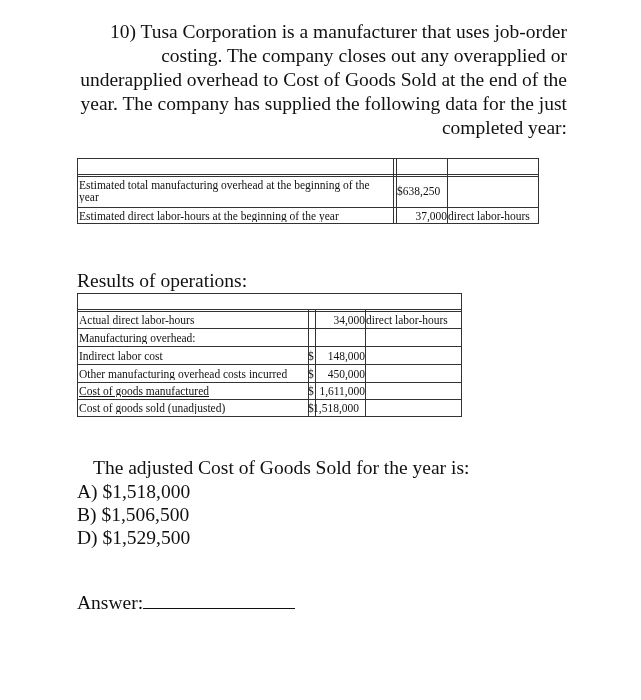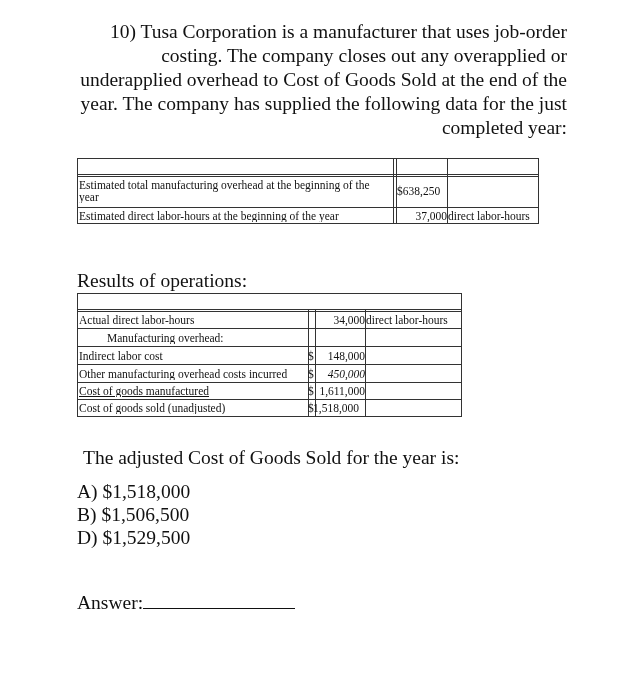--- a/index.html
+++ b/index.html
@@ -20,21 +20,21 @@
       font-size: 11.5px; line-height: 12px; white-space: nowrap; overflow: hidden;
     }
     .hline { position: absolute; height: 1px; background: #333; }
     .vline { position: absolute; width: 1px; background: #333; }
     .results-heading {
       position: absolute; left: 77px; top: 270px;
       font-size: 19.5px; line-height: 22px; margin: 0;
     }
     .prompt {
       position: absolute; left: 77px; top: 441px;
-      font-size: 19.5px; line-height: 22px; margin: 6px;
+      font-size: 19.5px; line-height: 22px; margin: 16px;
     }
     .options { position: absolute; left: 77px; top: 480px; margin: 0; padding: 0; list-style: none; }
     .options li { font-size: 19.5px; line-height: 23px; }
     .answer {
       position: absolute; left: 77px; top: 590px; font-size: 19.5px; line-height: 22px;
     }
     .answer .blank {
       display: inline-block; width: 152px; border-bottom: 1px solid #111; height: 18px; vertical-align: baseline;
     }
     .right { text-align: right; }
@@ -80,35 +80,35 @@
   <div class="vline" style="left:238px;top:17px;height:107px;"></div>
   <div class="vline" style="left:288px;top:17px;height:107px;"></div>
 
   <div>
     <div class="cell" style="left:2px;top:21px;width:228px;">Actual direct labor-hours</div>
     <div class="cell" style="left:231px;top:21px;width:7px;"></div>
     <div class="cell right" style="left:239px;top:21px;width:49px;">34,000</div>
     <div class="cell" style="left:289px;top:21px;width:96px;">direct labor-hours</div>
   </div>
   <div>
-    <div class="cell" style="left:2px;top:39px;width:228px;padding-left:28px;">Manufacturing overhead:</div>
+    <div class="cell" style="left:2px;top:39px;width:228px;">Manufacturing overhead:</div>
     <div class="cell" style="left:231px;top:39px;width:7px;"></div>
     <div class="cell right" style="left:239px;top:39px;width:49px;"></div>
     <div class="cell" style="left:289px;top:39px;width:96px;"></div>
   </div>
   <div>
     <div class="cell" style="left:2px;top:57px;width:228px;">Indirect labor cost</div>
     <div class="cell" style="left:231px;top:57px;width:7px;">$</div>
     <div class="cell right" style="left:239px;top:57px;width:49px;">148,000</div>
     <div class="cell" style="left:289px;top:57px;width:96px;"></div>
   </div>
   <div>
     <div class="cell" style="left:2px;top:75px;width:229px;">Other manufacturing overhead costs incurred</div>
     <div class="cell" style="left:231px;top:75px;width:7px;">$</div>
-    <div class="cell right" style="left:239px;top:75px;width:49px;font-style:italic;">450,000</div>
+    <div class="cell right" style="left:239px;top:75px;width:49px;">450,000</div>
     <div class="cell" style="left:289px;top:75px;width:96px;"></div>
   </div>
   <div>
     <div class="cell" style="left:2px;top:92px;width:228px;text-decoration:underline;">Cost of goods manufactured</div>
     <div class="cell" style="left:231px;top:92px;width:7px;">$</div>
     <div class="cell right" style="left:236px;top:92px;width:52px;overflow:visible;">1,611,000</div>
     <div class="cell" style="left:289px;top:92px;width:96px;"></div>
   </div>
   <div>
     <div class="cell" style="left:2px;top:109px;width:228px;">Cost of goods sold (unadjusted)</div>

